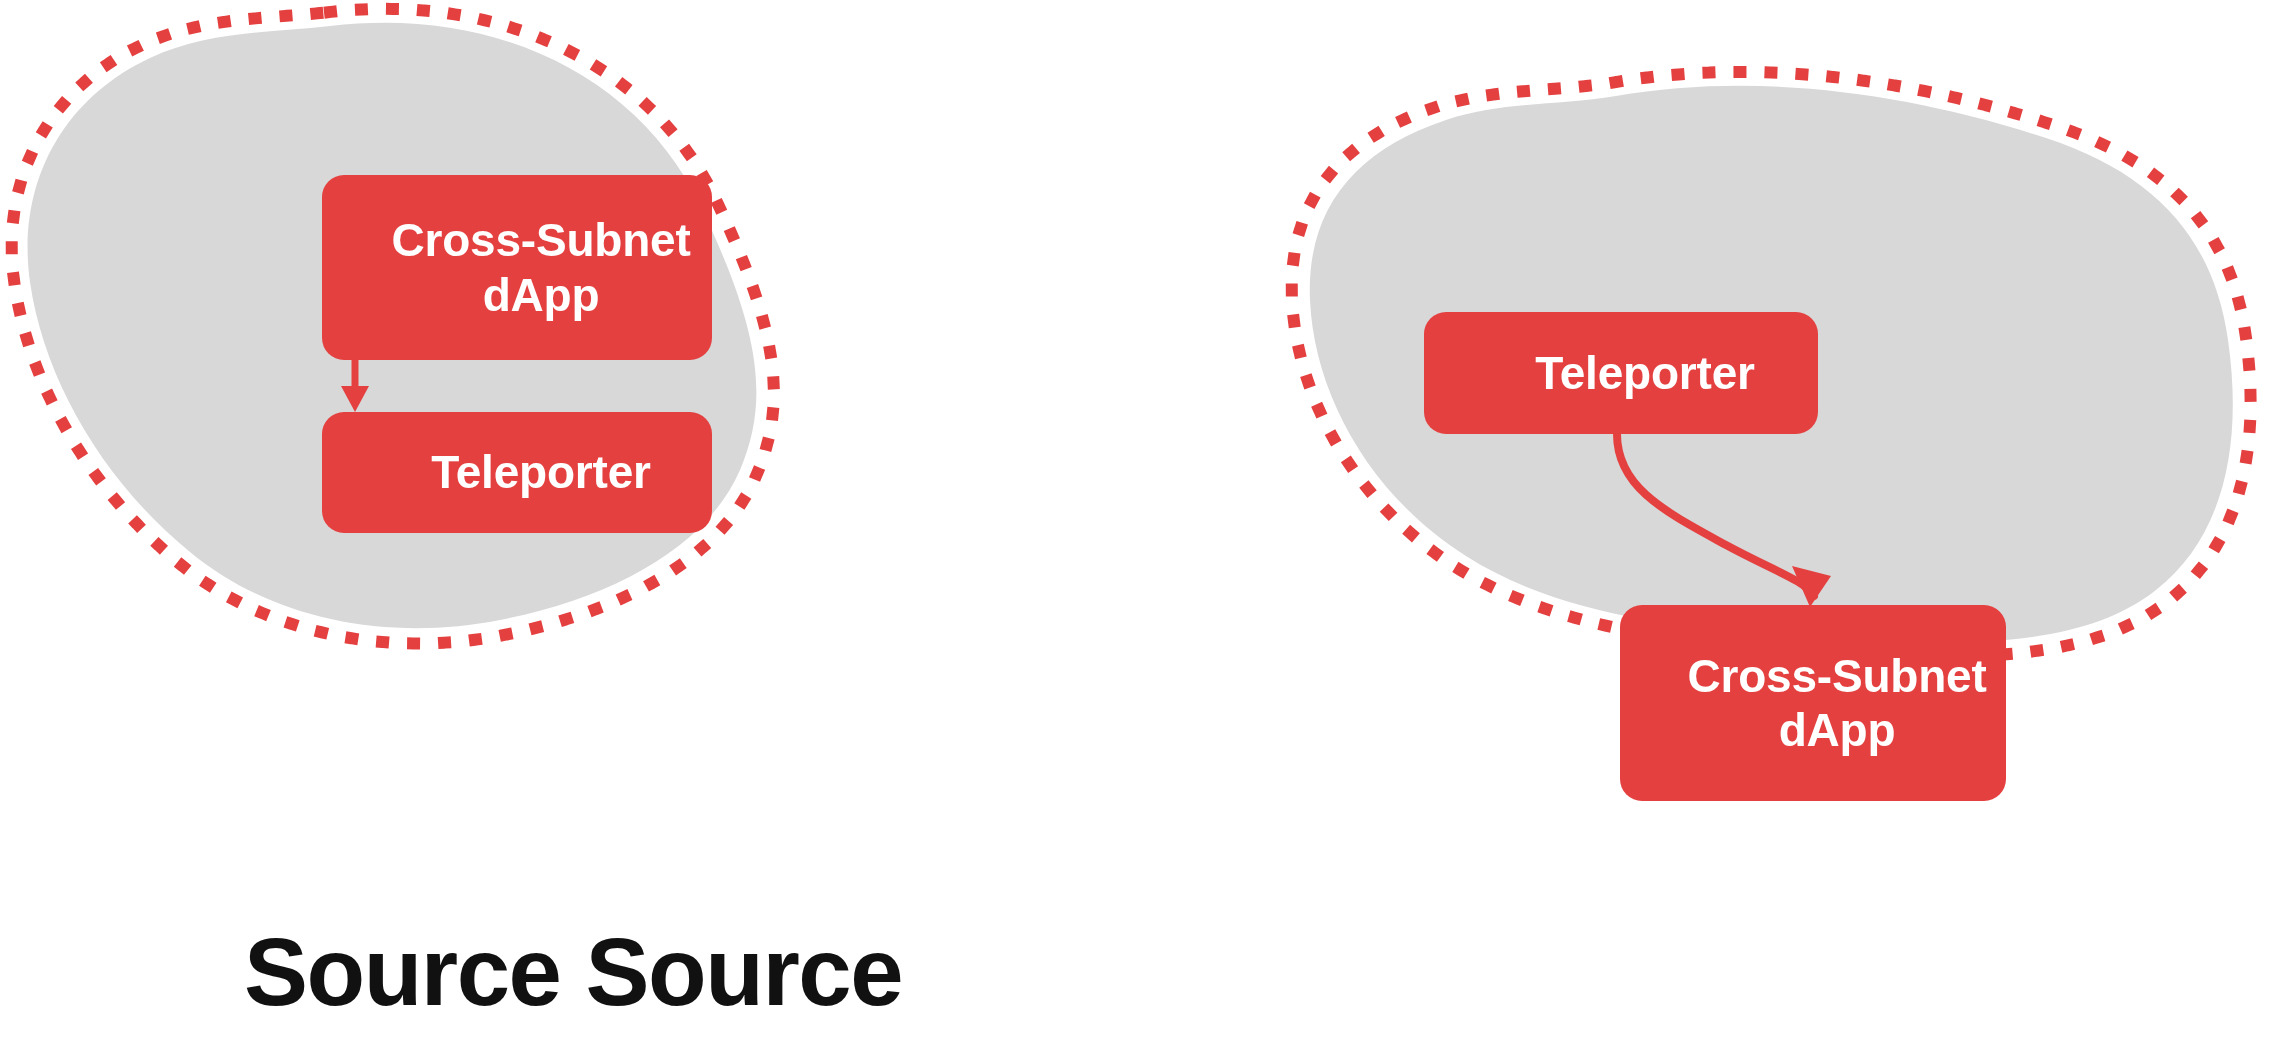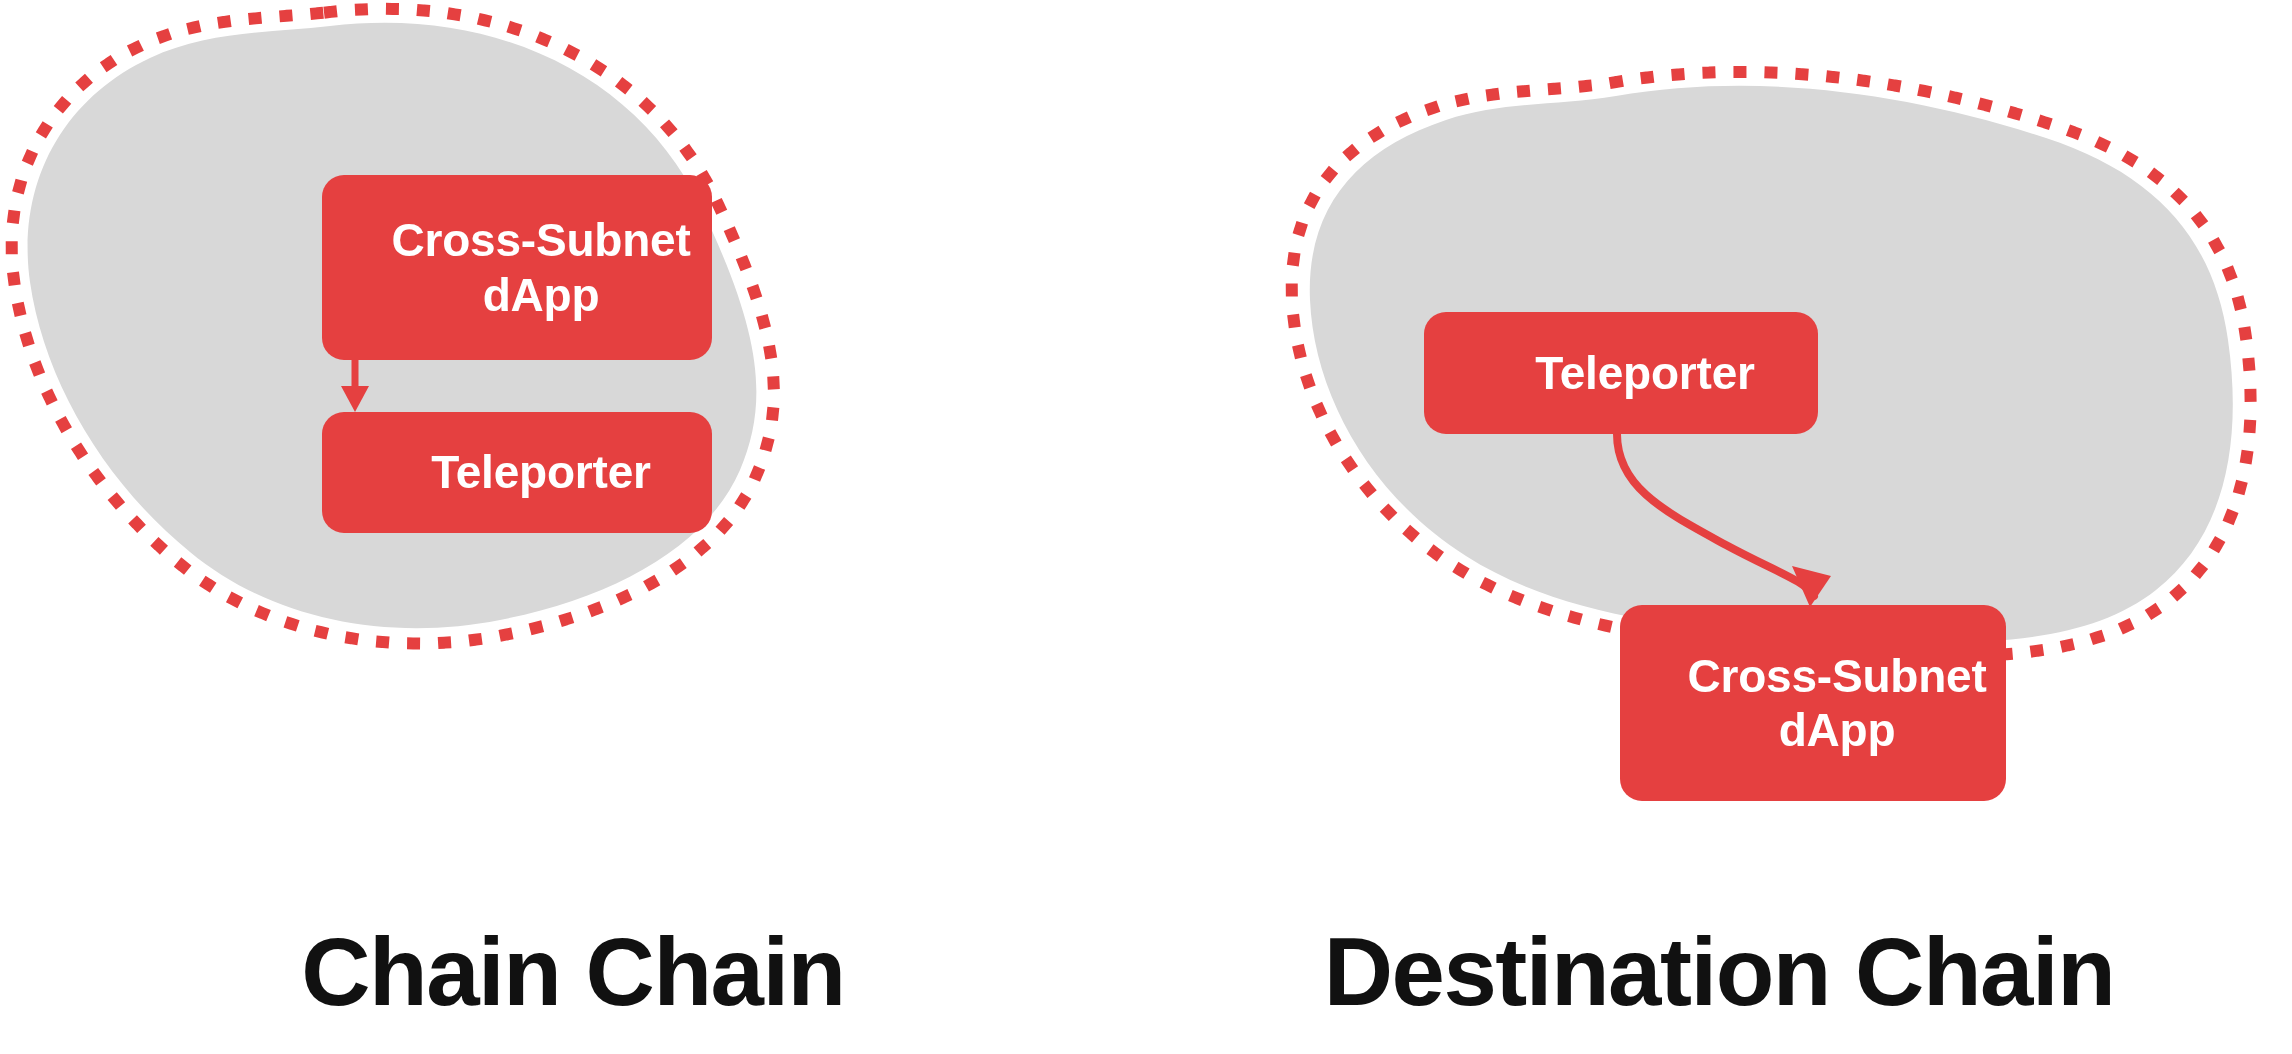--- a/index.html
+++ b/index.html
@@ -123,21 +123,21 @@
         <line x1="355" y1="360" x2="355" y2="392" stroke="#E54040" stroke-width="7"></line>
         <polygon points="341,386 369,386 355,412" fill="#E54040"></polygon>
       </g>
     </svg>
 
     <div class="node-box" id="src-dapp" style="background-color: rgb(229, 64, 64); color: rgb(255, 255, 255);">Cross-Subnet
 dApp</div>
 
     <div class="node-box" id="src-teleporter" style="background-color: rgb(229, 64, 64); color: rgb(255, 255, 255);">Teleporter</div>
 
-    <div class="chain-label" style="color: rgb(17, 17, 17);">Chain Chain</div>
+    <div class="chain-label" style="color: rgb(17, 17, 17);">Source Source</div>
   </div>
 
   <div class="panel" id="panel-dest">
 
     <svg class="panel-svg" viewBox="0 0 1146 1054" xmlns="http://www.w3.org/2000/svg">
 
       <path d="M 470 96
                C 610 72, 760 92, 900 138
                C 1010 174, 1068 240, 1082 340
                C 1098 452, 1074 540, 1010 590
@@ -163,16 +163,15 @@
                  C 630 572, 658 580, 668 596" fill="none" stroke="#E54040" stroke-width="8" stroke-linecap="round"></path>
         <polygon points="646,566 685,576 664,607" fill="#E54040"></polygon>
       </g>
     </svg>
 
     <div class="node-box" id="dst-teleporter" style="background-color: rgb(229, 64, 64); color: rgb(255, 255, 255);">Teleporter</div>
 
     <div class="node-box" id="dst-dapp" style="background-color: rgb(229, 64, 64); color: rgb(255, 255, 255);">Cross-Subnet
 dApp</div>
 
-    <div class="chain-label" style="color: rgb(17, 17, 17);">Destination Chain</div>
   </div>
 
 </div>
 
 </body></html>

